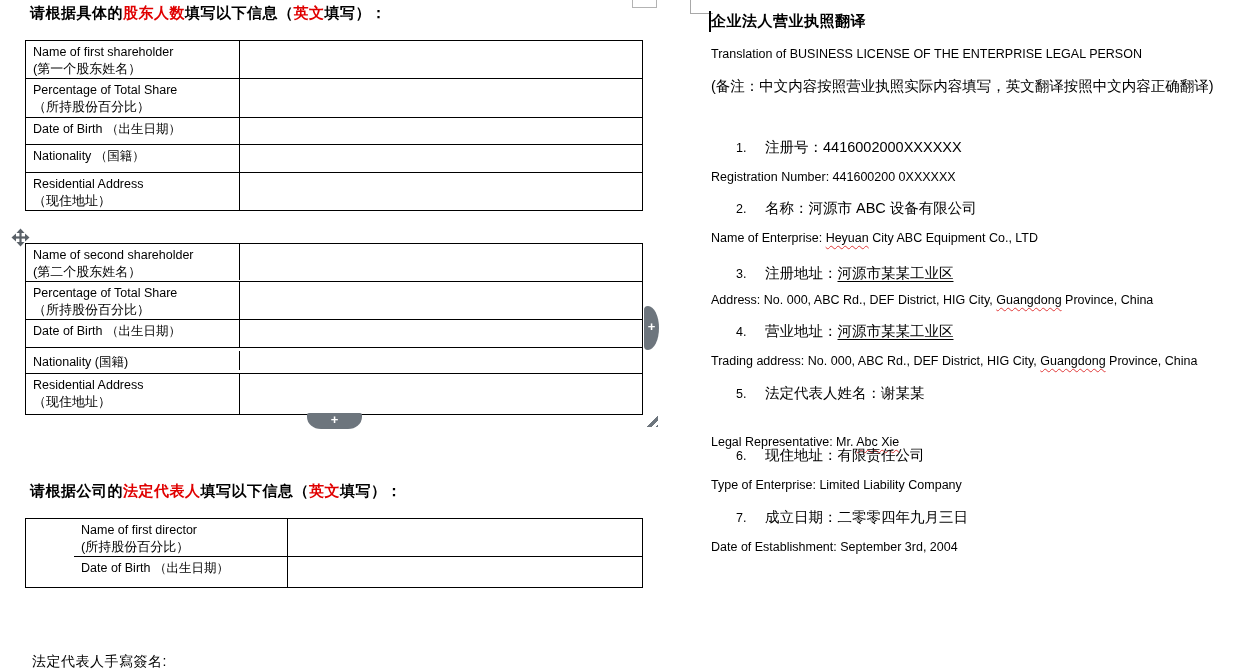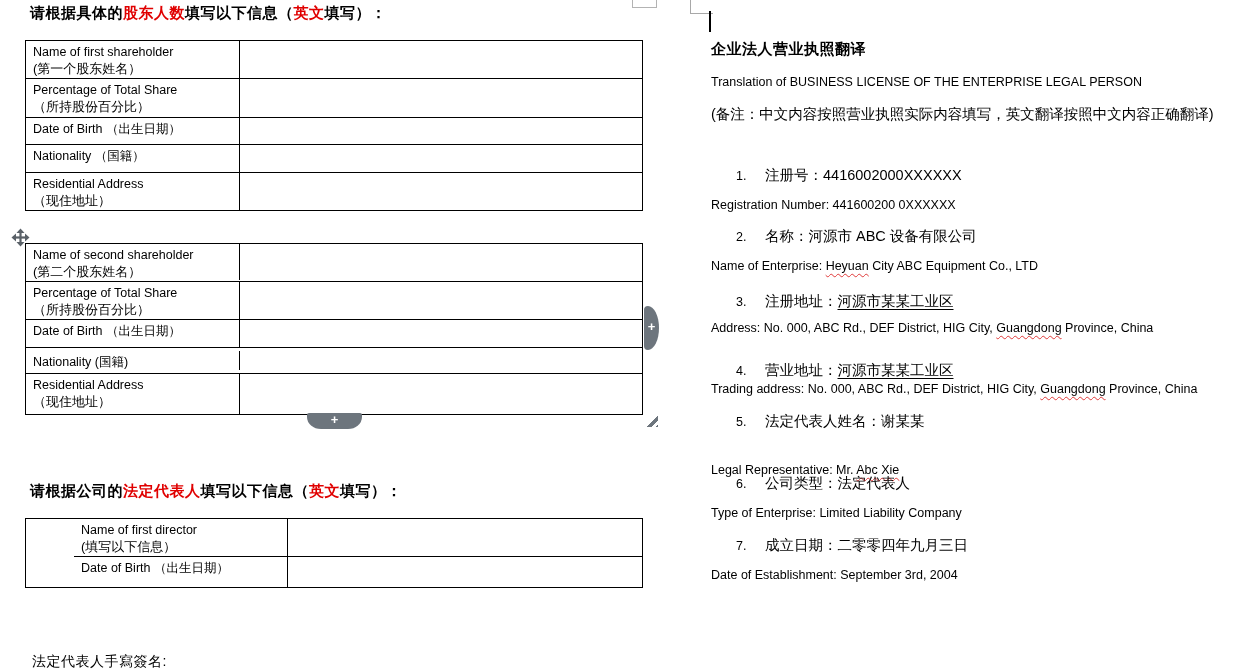--- a/index.html
+++ b/index.html
@@ -14,21 +14,21 @@
 
   
   .doc-table { left:25px; width:618px; border:1.5px solid #000; background:#fff; }
   .t-row { display:flex; border-bottom:1px solid #000; }
   .t-row:last-child { border-bottom:none; }
   .t-label { width:214px; border-right:1px solid #000; padding:3px 4px 0 7px; font-size:12.5px; line-height:16.5px; }
   .t-value { flex:1; }
   .t-label .cjk-line { font-size:13px; }
 
   
-  .rline { left:711px; white-space:nowrap;margin-top:28px; }
+  .rline { left:711px; white-space:nowrap; }
   .en { font-size:12.5px; }
   .zh { font-size:14.5px; }
   .num { display:inline-block; width:29px; padding-left:0px; font-size:12.5px; }
   .zh-item { left:736px; }
   .sp { text-decoration:underline; text-decoration-style:wavy; text-decoration-color:#e03a3a; text-decoration-thickness:1px; text-underline-offset:3px; }
   .zh-u { text-decoration:underline; text-underline-offset:3px; }
 
   .rp-title { font-size:15px; font-weight:bold; letter-spacing:0.5px; }
 
   
@@ -146,21 +146,21 @@
 <div class="abs resize-handle"></div>
 
 <div class="abs lp-heading" style="top:482px;">
   <span>请根据公司的</span><span class="red">法定代表人</span><span>填写以下信息（</span><span class="red">英文</span><span>填写）：</span>
 </div>
 
 <div class="abs doc-table" style="top:518px;padding-left:48px;">
   <div class="t-row" style="height:38px;">
     <div class="t-label">
       <div>Name of first director</div>
-      <div class="cjk-line">(填写以下信息）</div>
+      <div class="cjk-line">(所持股份百分比）</div>
     </div>
     <div class="t-value"></div>
   </div>
   <div class="t-row" style="height:30px;">
     <div class="t-label">
       <div>Date of Birth （出生日期）</div>
     </div>
     <div class="t-value"></div>
   </div>
 </div>
@@ -190,36 +190,36 @@
   <span>Name of Enterprise: </span><span class="sp">Heyuan</span><span> City ABC Equipment Co., LTD</span>
 </div>
 
 <div class="abs rline zh zh-item" style="top:264px;">
   <span class="num">3.</span><span>注册地址：</span><span class="zh-u">河源市某某工业区</span>
 </div>
 <div class="abs rline en" style="top:293px;">
   <span>Address: No. 000, ABC Rd., DEF District, HIG City, </span><span class="sp">Guangdong</span><span> Province, China</span>
 </div>
 
-<div class="abs rline zh zh-item" style="top:333px;">
+<div class="abs rline zh zh-item" style="top:322px;">
   <span class="num">4.</span><span>营业地址：</span><span class="zh-u">河源市某某工业区</span>
 </div>
 <div class="abs rline en" style="top:354px;">
   <span>Trading address: No. 000, ABC Rd., DEF District, HIG City, </span><span class="sp">Guangdong</span><span> Province, China</span>
 </div>
 
 <div class="abs rline zh zh-item" style="top:384px;">
   <span class="num">5.</span><span>法定代表人姓名：谢某某</span><span class="zh-u"></span>
 </div>
 <div class="abs rline en" style="top:435px;">
   <span>Legal Representative: Mr. </span><span class="sp">Abc Xie</span><span></span>
 </div>
 
 <div class="abs rline zh zh-item" style="top:446px;">
-  <span class="num">6.</span><span>公司类型：法定代表人</span><span class="zh-u"></span>
+  <span class="num">6.</span><span>现住地址：有限责任公司</span><span class="zh-u"></span>
 </div>
 <div class="abs rline en" style="top:478px;">
   <span>Type of Enterprise: Limited Liability Company</span><span class="sp"></span><span></span>
 </div>
 
 <div class="abs rline zh zh-item" style="top:508px;">
   <span class="num">7.</span><span>成立日期：二零零四年九月三日</span><span class="zh-u"></span>
 </div>
 <div class="abs rline en" style="top:540px;">
   <span>Date of Establishment: September 3rd, 2004</span><span class="sp"></span><span></span>

